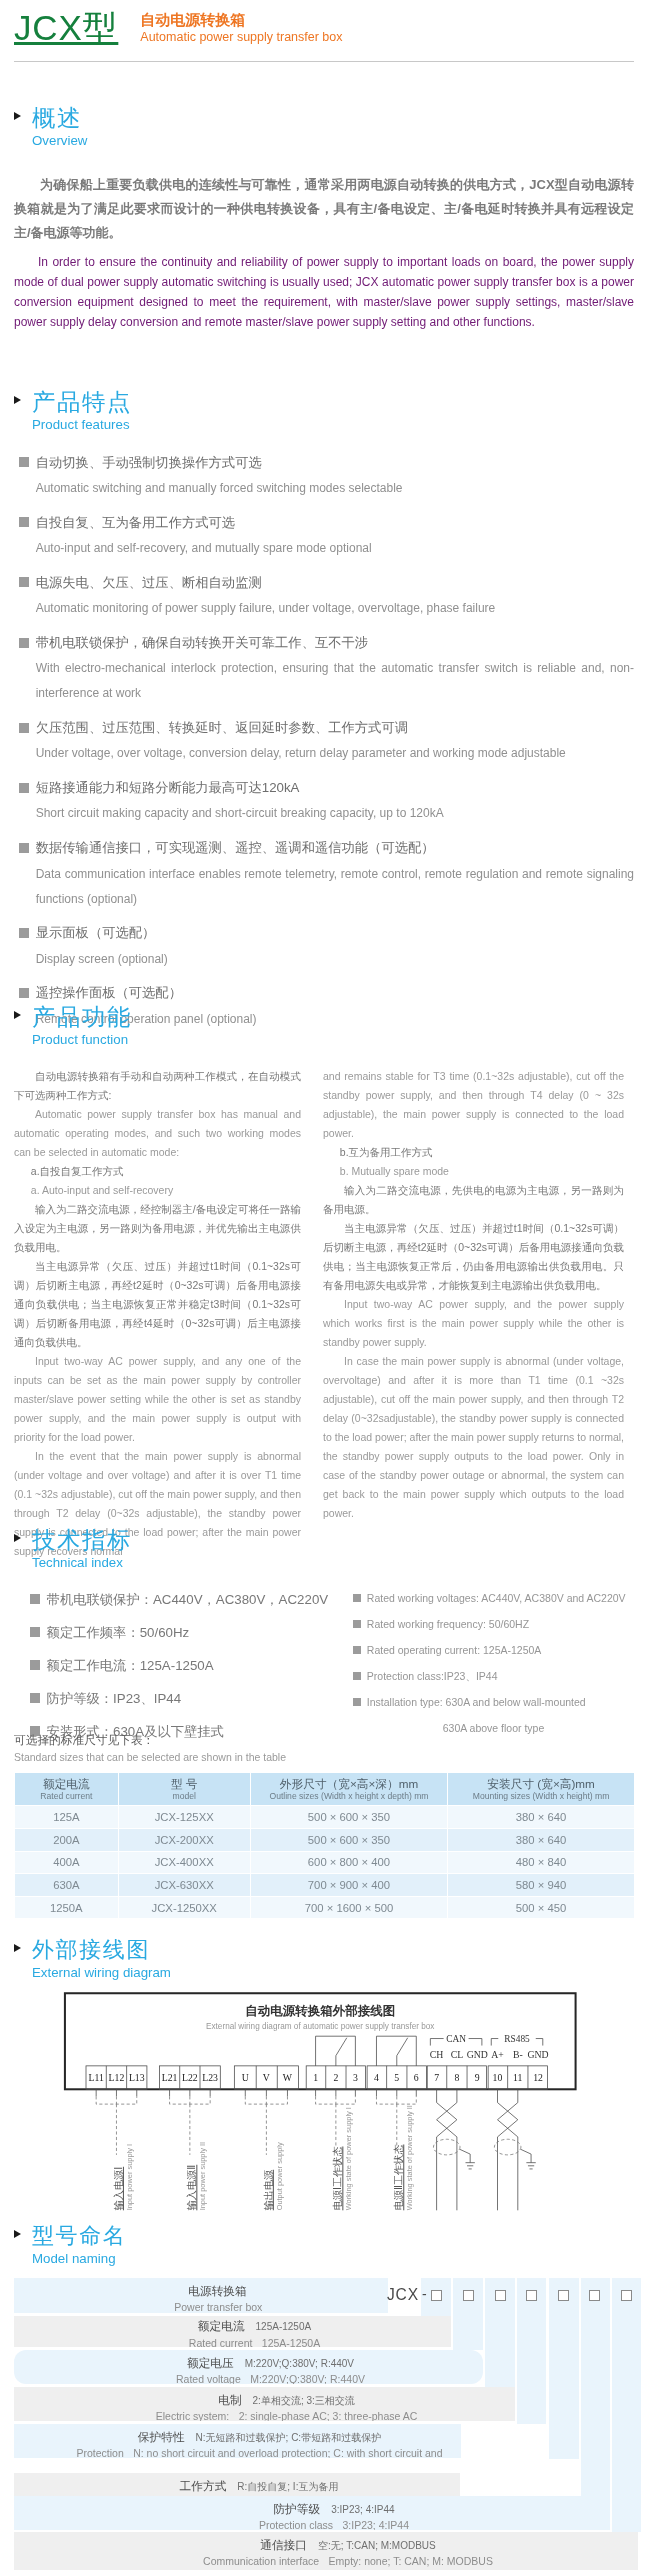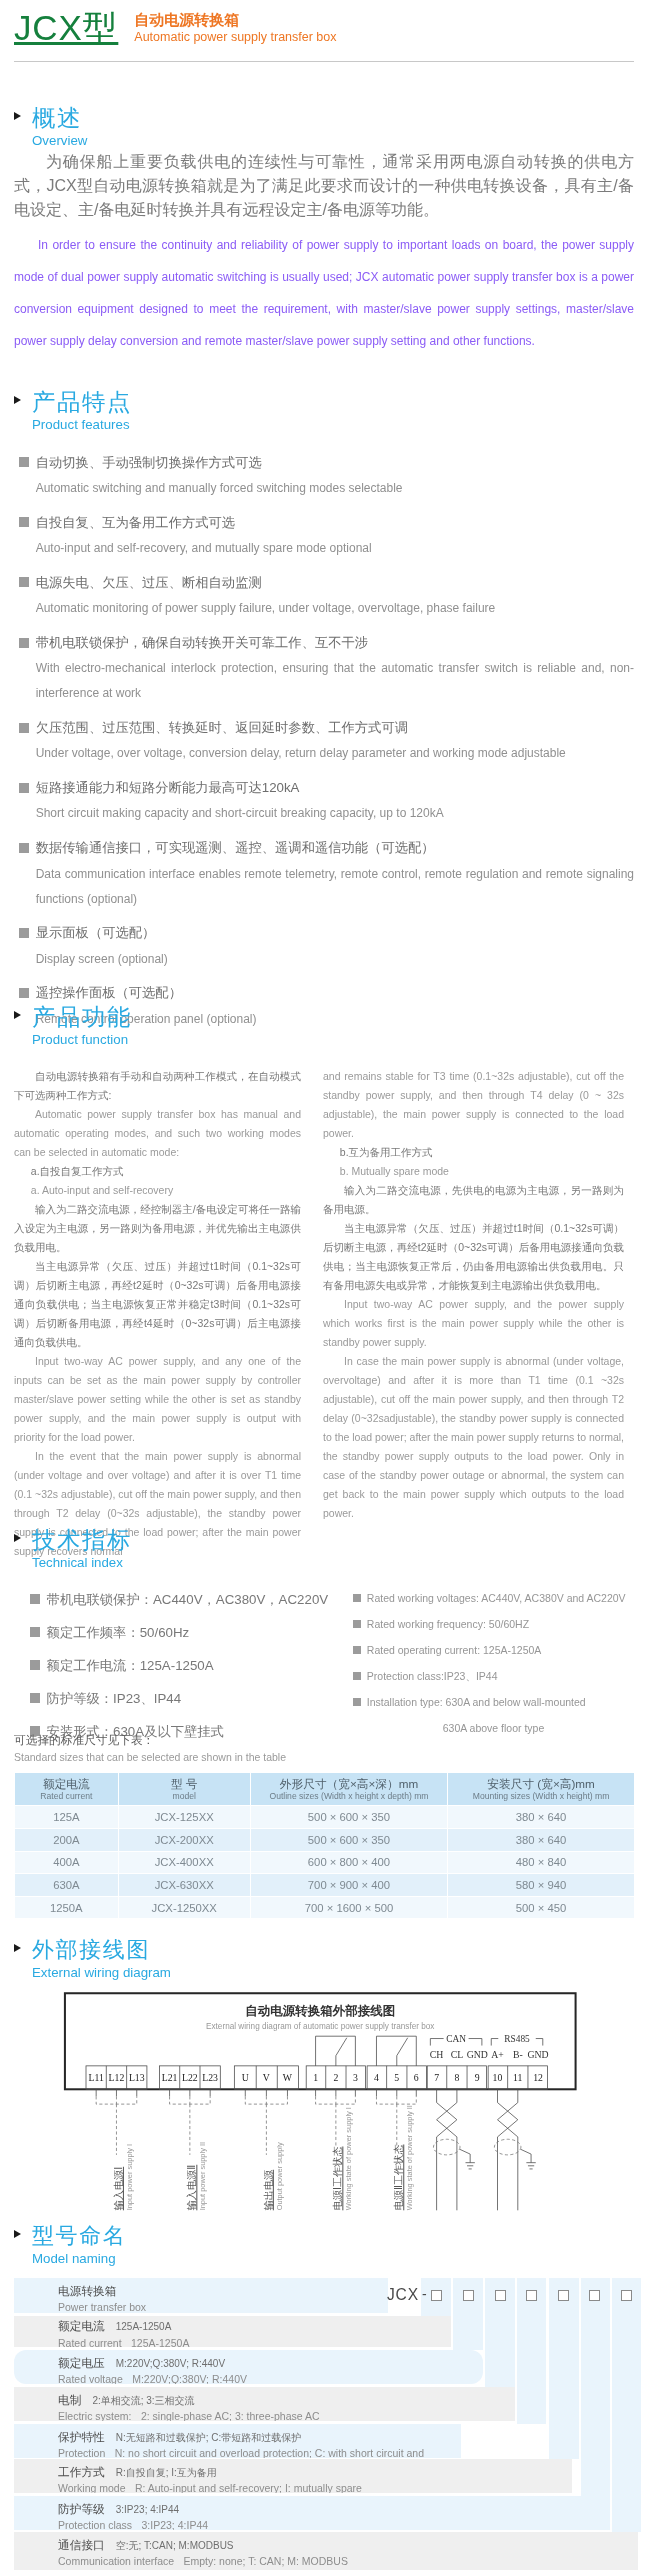--- a/index.html
+++ b/index.html
@@ -2,33 +2,33 @@
 <html style="font-size:12.5px"><head>
 <meta charset="utf-8">
 <style>
   html,body{margin:0;padding:0;background:#fff;}
   .page{position:relative;width:648px;height:2576px;background:#fff;overflow:hidden;
         font-family:"Liberation Sans","DejaVu Sans",sans-serif;}
   
   .hdr{position:absolute;top:7.8px;left:14px;right:14px;}
   .brand{display:flex;align-items:flex-start;}
   .model{color:#15803d;font-size:35px;line-height:39px;font-weight:400;letter-spacing:0.8px;text-decoration:underline;}
-  .tblock{margin-left:16px;color:#ee7623;padding-top:2.3px;}
+  .tblock{margin-left:22px;color:#ee7623;padding-top:2.3px;}
   .t-zh{font-size:15px;font-weight:bold;line-height:19px;}
   .t-en{font-size:12.5px;line-height:16.4px;}
   .divider{position:absolute;top:61px;left:14px;right:14px;border-top:0.8px solid #c8c8c8;}
   
   .sec-h{position:relative;padding-left:18px;}
   .tri{position:absolute;left:0;top:7px;width:0;height:0;border-left:7px solid #1a1a1a;
        border-top:4.7px solid transparent;border-bottom:4.7px solid transparent;}
   .h-zh{color:#29a9e1;font-size:23.4px;line-height:26.5px;letter-spacing:1.6px;}
   .h-en{color:#29a9e1;font-size:13.3px;line-height:17px;}
   
-  .p-zh{color:#7b7b7b;font-size:16px;line-height:24px;text-align:justify;text-indent:2em;margin:1px 0 0 0;}
-  .p-en{color:#8b5cf6;font-size:12px;line-height:32px;text-align:justify;text-indent:2em;margin:7.8px 0 0 0;}
+  .p-zh{color:#7b7b7b;font-size:13px;line-height:24px;text-align:justify;text-indent:2em;margin:24px 0 0 0;font-weight:bold;}
+  .p-en{color:#701a75;font-size:12px;line-height:20px;text-align:justify;text-indent:2em;margin:7.8px 0 0 0;}
   
   .feat{margin:0 0 8.6px 0;}
   .f-zh{color:#6d6d6d;font-size:13.3px;line-height:26.5px;}
   .sq{display:inline-block;width:10px;height:10px;background:#9b9b9b;margin-right:7px;vertical-align:-0.8px;}
   .f-en{color:#909090;font-size:12px;line-height:25px;margin-left:17px;text-align:justify;}
   
   .cols{display:flex;}
   .colL{width:287px;margin-right:22px;}
   .colR{width:301px;}
   .cols p{margin:0;font-size:10.5px;line-height:19px;text-align:justify;}
@@ -54,21 +54,21 @@
   .th-zh{color:#4f5f6a;font-size:11.7px;line-height:15px;}
   .th-en{color:#6d7d88;font-size:8.6px;line-height:11px;}
   table.dim td{text-align:center;color:#7f8a92;font-size:11.3px;height:20px;padding:0.8px 1.6px;}
   tr.odd td{background:#f1f8fd;}
   tr.even td{background:#e2f0fa;}
   .c1{width:101px;}.c2{width:130px;}.c3{width:197px;}.c4{width:186px;}
   
   .wire{position:absolute;left:61px;top:1987px;}
   
   .ladder{position:absolute;left:14px;top:2278px;width:629px;height:294px;}
-  .lrow{position:absolute;left:0;overflow:hidden;}
+  .lrow{position:absolute;left:0;overflow:hidden;text-align:center;}
   .bg-b{background:#e9f4fc;}
   .bg-g{background:#efefef;}
   .lrow .l1{margin:5.5px 0 0 44px;}
   .lrow .l2{margin:1.6px 0 0 44px;}
   .lzh{color:#4d4d4d;font-size:11.7px;}
   .lzhv{color:#6f6f6f;font-size:10px;margin-left:11px;}
   .len{color:#8d8d8d;font-size:10.5px;}
   .lenv{color:#8d8d8d;font-size:10.5px;margin-left:9.4px;}
   .stripe{position:absolute;background:#e9f4fc;top:0;}
   .jcx{position:absolute;top:7.8px;left:373px;color:#4a4a4a;font-size:15.6px;letter-spacing:0.8px;}
@@ -449,21 +449,21 @@
       <div class="l2"><span class="len">Rated voltage</span><span class="lenv">M:220V;Q:380V; R:440V</span></div>
     </div>
     <div class="lrow bg-g" style="top:109px;width:501px;height:34px;">
       <div class="l1"><span class="lzh">电制</span><span class="lzhv">2:单相交流; 3:三相交流</span></div>
       <div class="l2"><span class="len">Electric system:</span><span class="lenv">2: single-phase AC; 3: three-phase AC</span></div>
     </div>
     <div class="lrow bg-b" style="top:146px;width:447px;height:34px;">
       <div class="l1"><span class="lzh">保护特性</span><span class="lzhv">N:无短路和过载保护;  C:带短路和过载保护</span></div>
       <div class="l2"><span class="len">Protection</span><span class="lenv">N: no short circuit and overload protection; C: with short circuit and overload protection</span></div>
     </div>
-    <div class="lrow bg-g" style="top:181px;width:558px;height:34px;">
+    <div class="lrow bg-g" style="top:195px;width:446px;height:34px;">
       <div class="l1"><span class="lzh">工作方式</span><span class="lzhv">R:自投自复;  I:互为备用</span></div>
       <div class="l2"><span class="len">Working mode</span><span class="lenv">R: Auto-input and self-recovery; I: mutually spare</span></div>
     </div>
     <div class="lrow bg-b" style="top:218px;width:596px;height:34px;">
       <div class="l1"><span class="lzh">防护等级</span><span class="lzhv">3:IP23;  4:IP44</span></div>
       <div class="l2"><span class="len">Protection class</span><span class="lenv">3:IP23;  4:IP44</span></div>
     </div>
     <div class="lrow bg-g" style="top:254px;width:624px;height:38px;">
       <div class="l1"><span class="lzh">通信接口</span><span class="lzhv">空:无;  T:CAN;  M:MODBUS</span></div>
       <div class="l2"><span class="len">Communication interface</span><span class="lenv">Empty: none; T: CAN; M: MODBUS</span></div>

